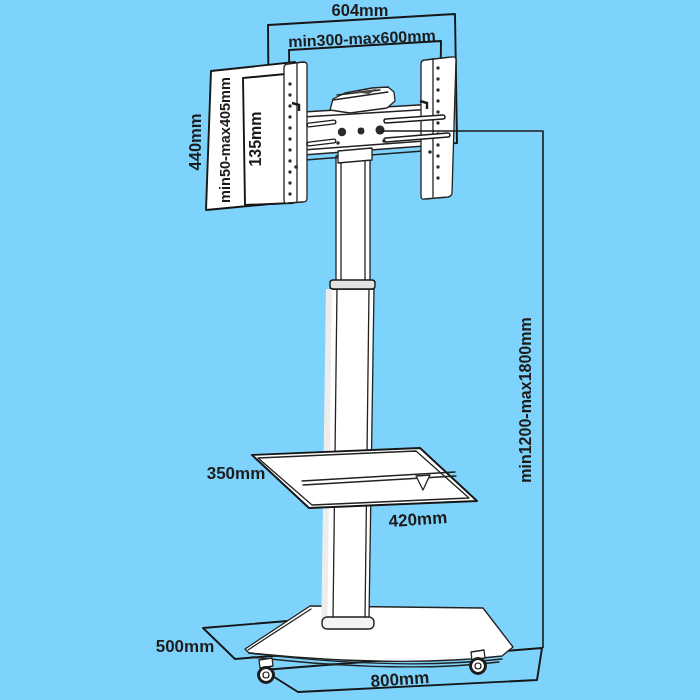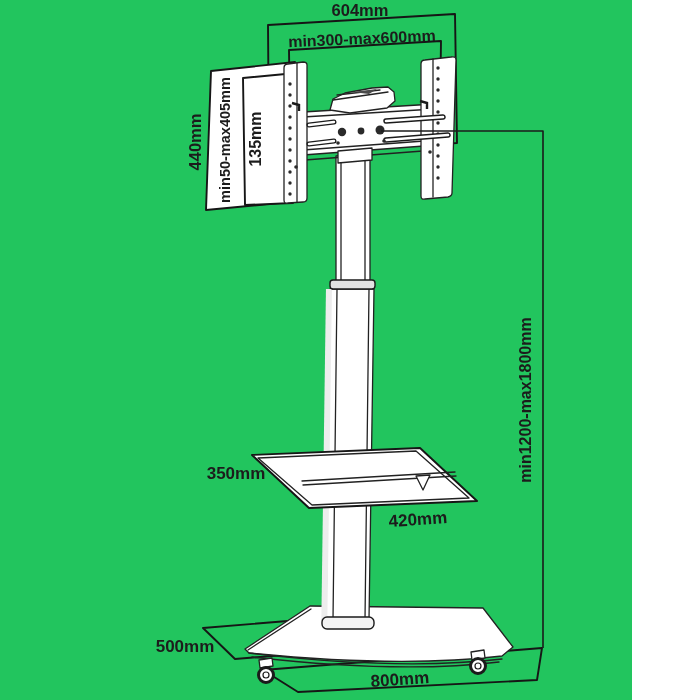--- a/index.html
+++ b/index.html
@@ -1,17 +1,17 @@
 <!DOCTYPE html>
 <html><head>
 <meta charset="utf-8">
 <style>
   html,body{margin:0;padding:0;background:#fff;}
   .stage{
-    position:relative;width:632px;height:700px;background:#22c55e;
+    position:relative;width:700px;height:700px;background:#7dd3fc;
     font-family:"Liberation Sans", sans-serif;
     overflow:hidden;
   }
   svg{display:block}
   .dimtext{
     font-family:"Liberation Sans", sans-serif;
     font-weight:bold;
     fill:#1c1c1c;
   }
   .thin { stroke:#222; stroke-width:1.3; fill:none; stroke-linejoin:round; stroke-linecap:round;}

